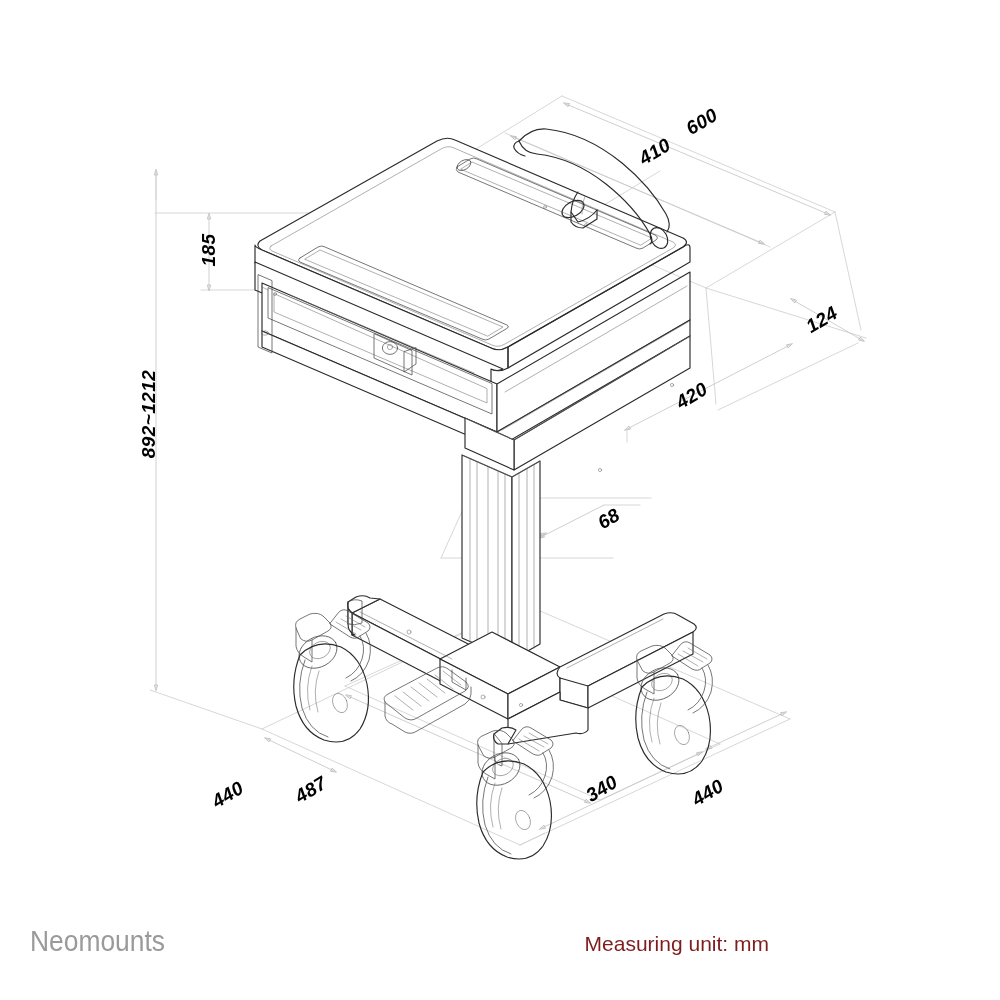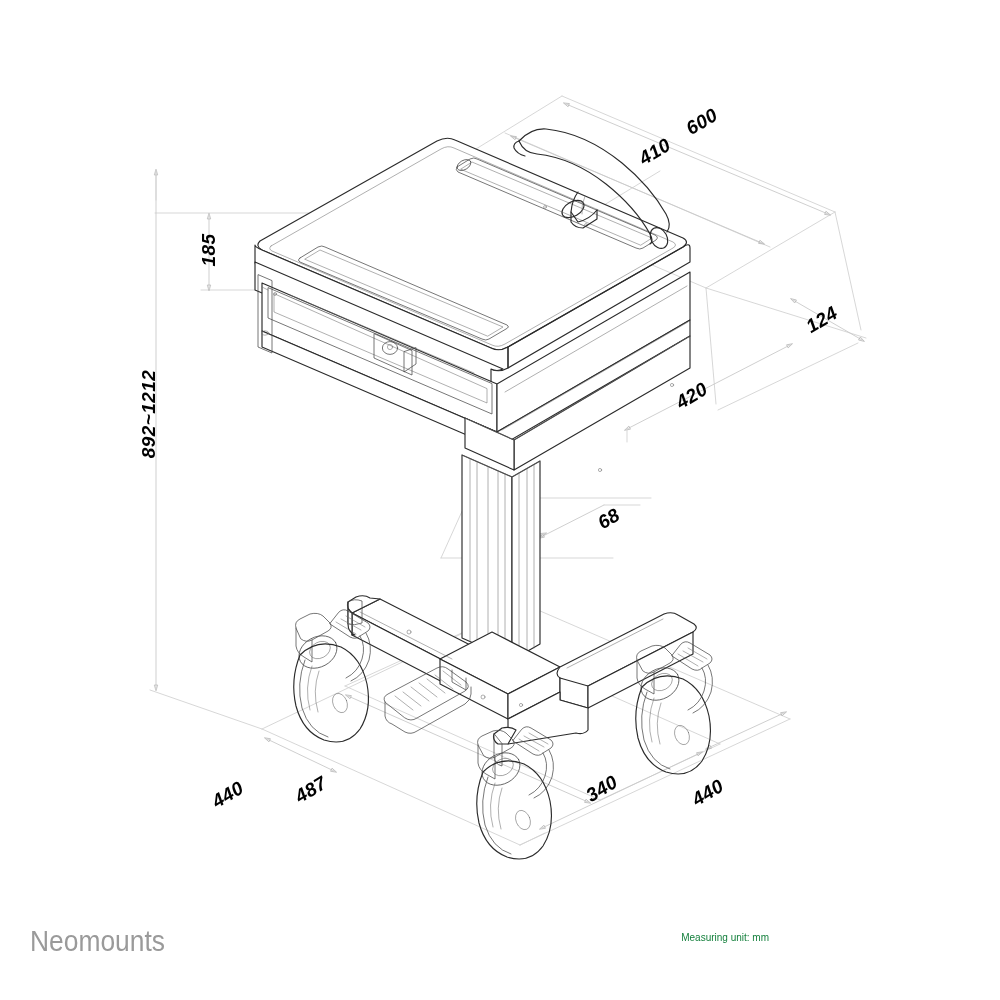--- a/index.html
+++ b/index.html
@@ -104,22 +104,22 @@
     letter-spacing: 0px;
     transform: scaleX(0.88);
     transform-origin: left center;
     white-space: nowrap;
   }
   #unit-note {
     position: absolute;
     right: 28px;
     top: 28px;
     font-family: "Liberation Sans", sans-serif;
-    font-size: 10px;
-    color: #15803d;
+    font-size: 21px;
+    color: #7f1d1d;
     white-space: nowrap;
   }
 </style>
 </head>
 <body>
 
 <div id="drawing-stage">
 
   <svg class="drawing-canvas" viewBox="0 0 1000 1000">
 

